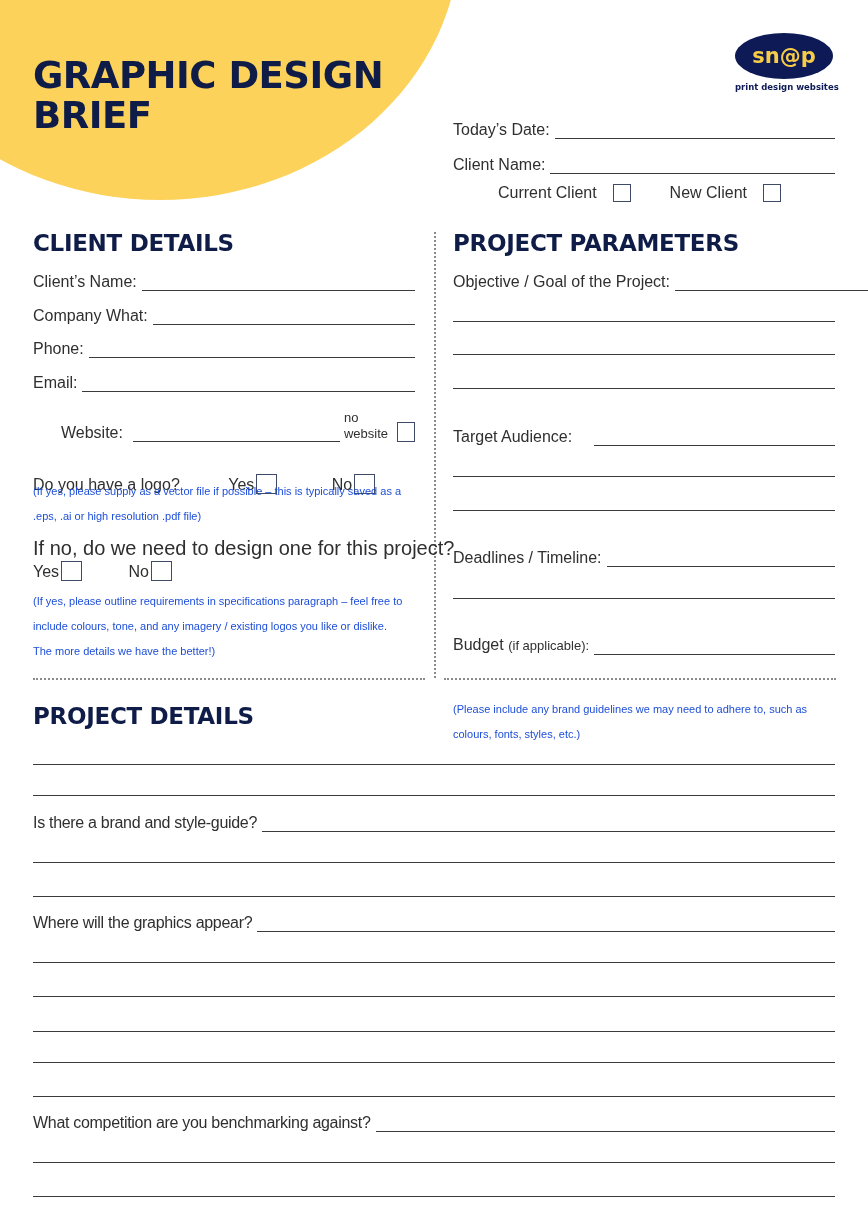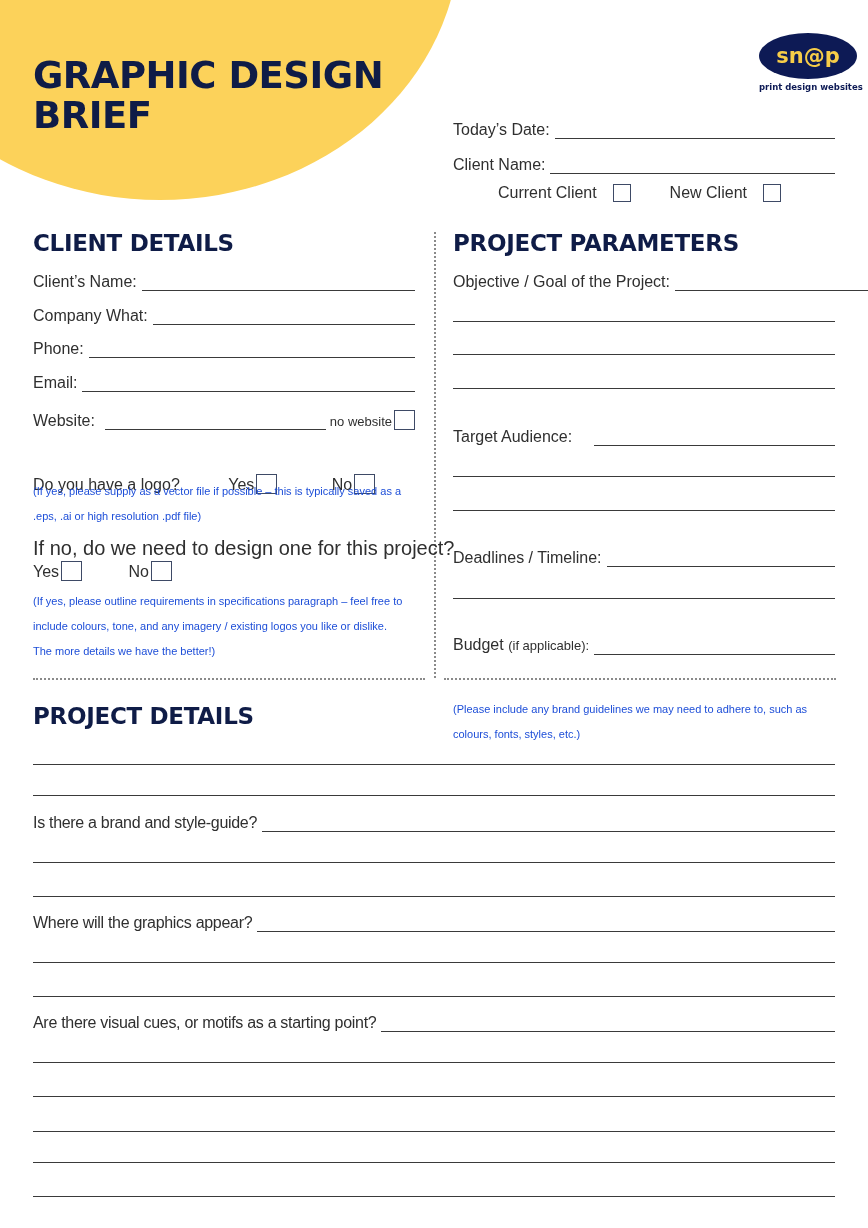--- a/index.html
+++ b/index.html
@@ -12,21 +12,21 @@
   .blob {
     position:absolute; left:-140px; top:-330px;
     width:600px; height:530px; border-radius:50%;
     background:#fcd25a;
   }
   .title {
     position:absolute; left:33px; top:56px; margin:0;
     font-family:"DejaVu Sans", sans-serif; font-weight:bold;
     font-size:37px; line-height:40px; color:#0f1c47; letter-spacing:-0.5px;
   }
-  .logo { position:absolute; left:735px; top:33px; width:100px;margin-left:24px; }
+  .logo { position:absolute; left:735px; top:33px; width:100px; }
   .logo-oval {
     width:98px; height:46px; border-radius:50%; background:#0d1a55;
     display:flex; align-items:center; justify-content:center;
     color:#f7cd48; font-family:"DejaVu Sans", sans-serif; font-weight:bold; font-size:21px;
   }
   .logo-tag {
     text-align:center; font-family:"DejaVu Sans", sans-serif; font-weight:bold;
     font-size:8.5px; color:#0d1a55; margin-top:3px; white-space:nowrap;
   }
   .field { position:absolute; display:flex; align-items:flex-end; font-size:16px; color:#2f2f2f; }
@@ -96,21 +96,21 @@
 </div>
 <div class="field" style="left:33px; top:339px; width:382px;">
   <span class="lbl">Phone:</span>
   <input type="text" style="">
 </div>
 <div class="field" style="left:33px; top:373px; width:382px;">
   <span class="lbl">Email:</span>
   <input type="text" style="">
 </div>
 <div class="field" style="left:33px; top:410px; width:382px;">
-  <span class="lbl" style="padding-right:10px;">Website:</span>
+  <span class="lbl" style="padding-right:10px;margin-left:28px;">Website:</span>
   <input type="text" style="">
   <span class="small" style="padding-left:4px; padding-right:2px; line-height:16px;">no website</span>
   <span class="cb" style="width:21px; height:20px;"></span>
 </div>
 
 <div class="row" style="left:33px; top:474px;">
   <span>Do you have a logo?</span>
   <span style="margin-left:44px;">Yes</span><span class="cb" style="margin-left:2px; width:21px; height:20px;"></span>
   <span style="margin-left:50px;">No</span><span class="cb" style="margin-left:2px; width:21px; height:20px;"></span>
 </div>
@@ -167,23 +167,23 @@
 <div class="hr" style="left:33px; top:896px; width:802px;"></div>
 
 <div class="field narrow" style="left:33px; top:913px; width:802px;">
   <span class="lbl">Where will the graphics appear?</span>
   <input type="text" style="">
 </div>
 <div class="hr" style="left:33px; top:962px; width:802px;"></div>
 <div class="hr" style="left:33px; top:996px; width:802px;"></div>
 
 <div class="field narrow" style="left:33px; top:1013px; width:802px;">
-  <span class="lbl">Are there visual cues, or motifs as a starting point?</span>
   <input type="text" style="">
 </div>
 <div class="hr" style="left:33px; top:1062px; width:802px;"></div>
 <div class="hr" style="left:33px; top:1096px; width:802px;"></div>
 
 <div class="field narrow" style="left:33px; top:1113px; width:802px;">
+  <span class="lbl">What competition are you benchmarking against?</span>
   <input type="text" style="">
 </div>
 <div class="hr" style="left:33px; top:1162px; width:802px;"></div>
 <div class="hr" style="left:33px; top:1196px; width:802px;"></div>
 
 </body></html>

